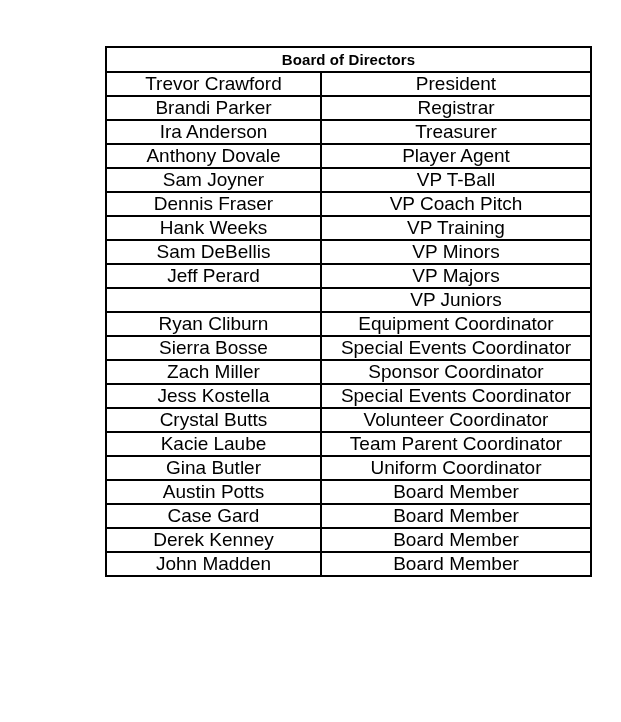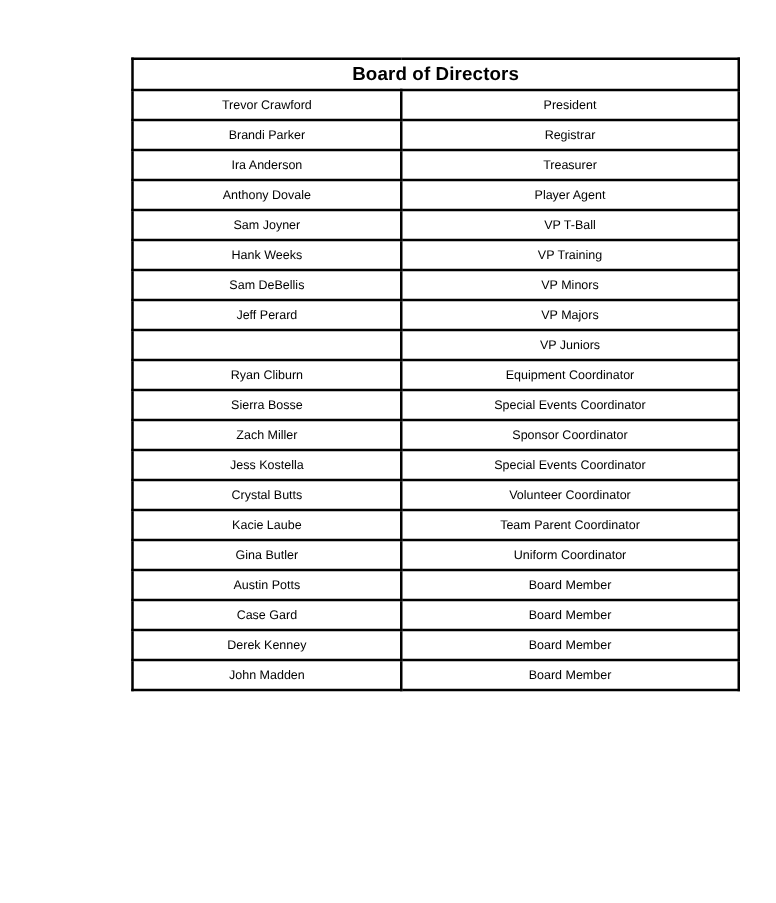--- a/index.html
+++ b/index.html
@@ -23,21 +23,21 @@
     table-layout: fixed;
     margin-left: 40px;
   }
   .board-table col.name-col  { width: 215px; }
   .board-table col.role-col  { width: 270px; }
   .board-table th,
   .board-table td {
     border: 2px solid #000000;
     text-align: center;
     vertical-align: middle;
-    font-size: 10px;
+    font-size: 19px;
     padding: 0 4px;
     overflow: hidden;
     white-space: nowrap;
   }
   .board-table th {
     height: 23px; 
     font-weight: bold;
     font-size: 15px;
     letter-spacing: 0.1px;
   }
@@ -78,20 +78,24 @@
   <tr>
     <td>Anthony Dovale</td>
     <td>Player Agent</td>
   </tr>
 
   <tr>
     <td>Sam Joyner</td>
     <td>VP T-Ball</td>
   </tr>
 
+  <tr>
+    <td>Dennis Fraser</td>
+    <td>VP Coach Pitch</td>
+  </tr>
 
   <tr>
     <td>Hank Weeks</td>
     <td>VP Training</td>
   </tr>
 
   <tr>
     <td>Sam DeBellis</td>
     <td>VP Minors</td>
   </tr>

